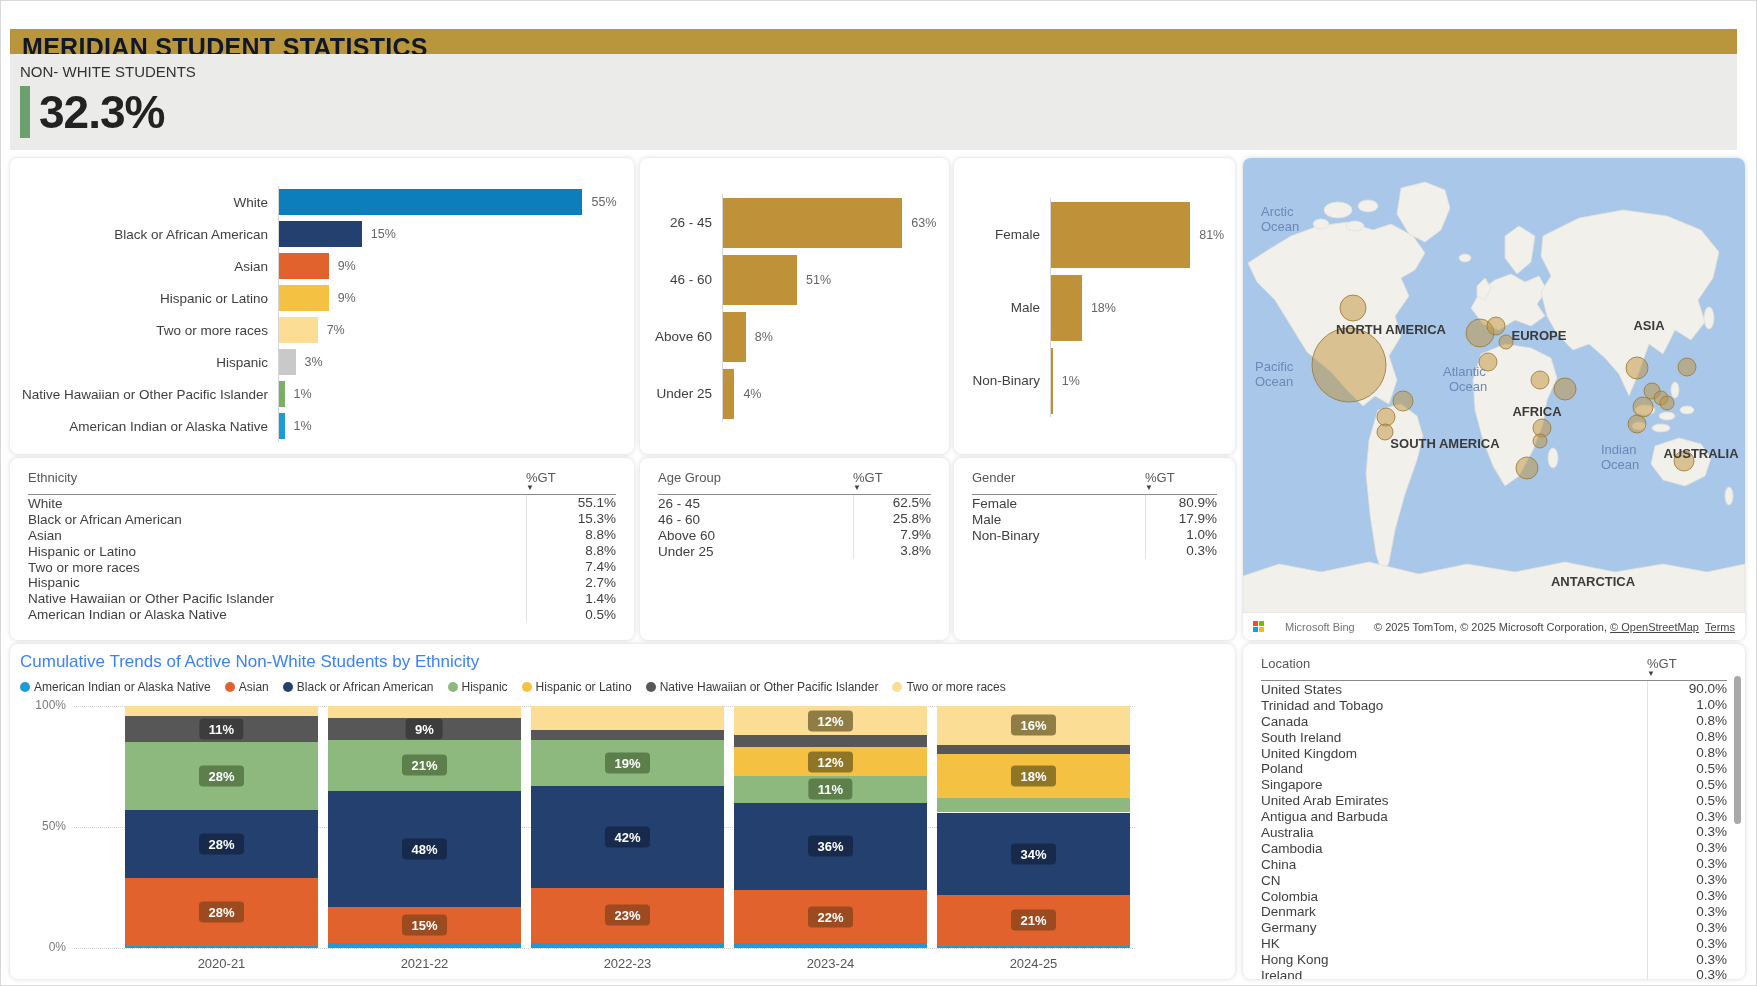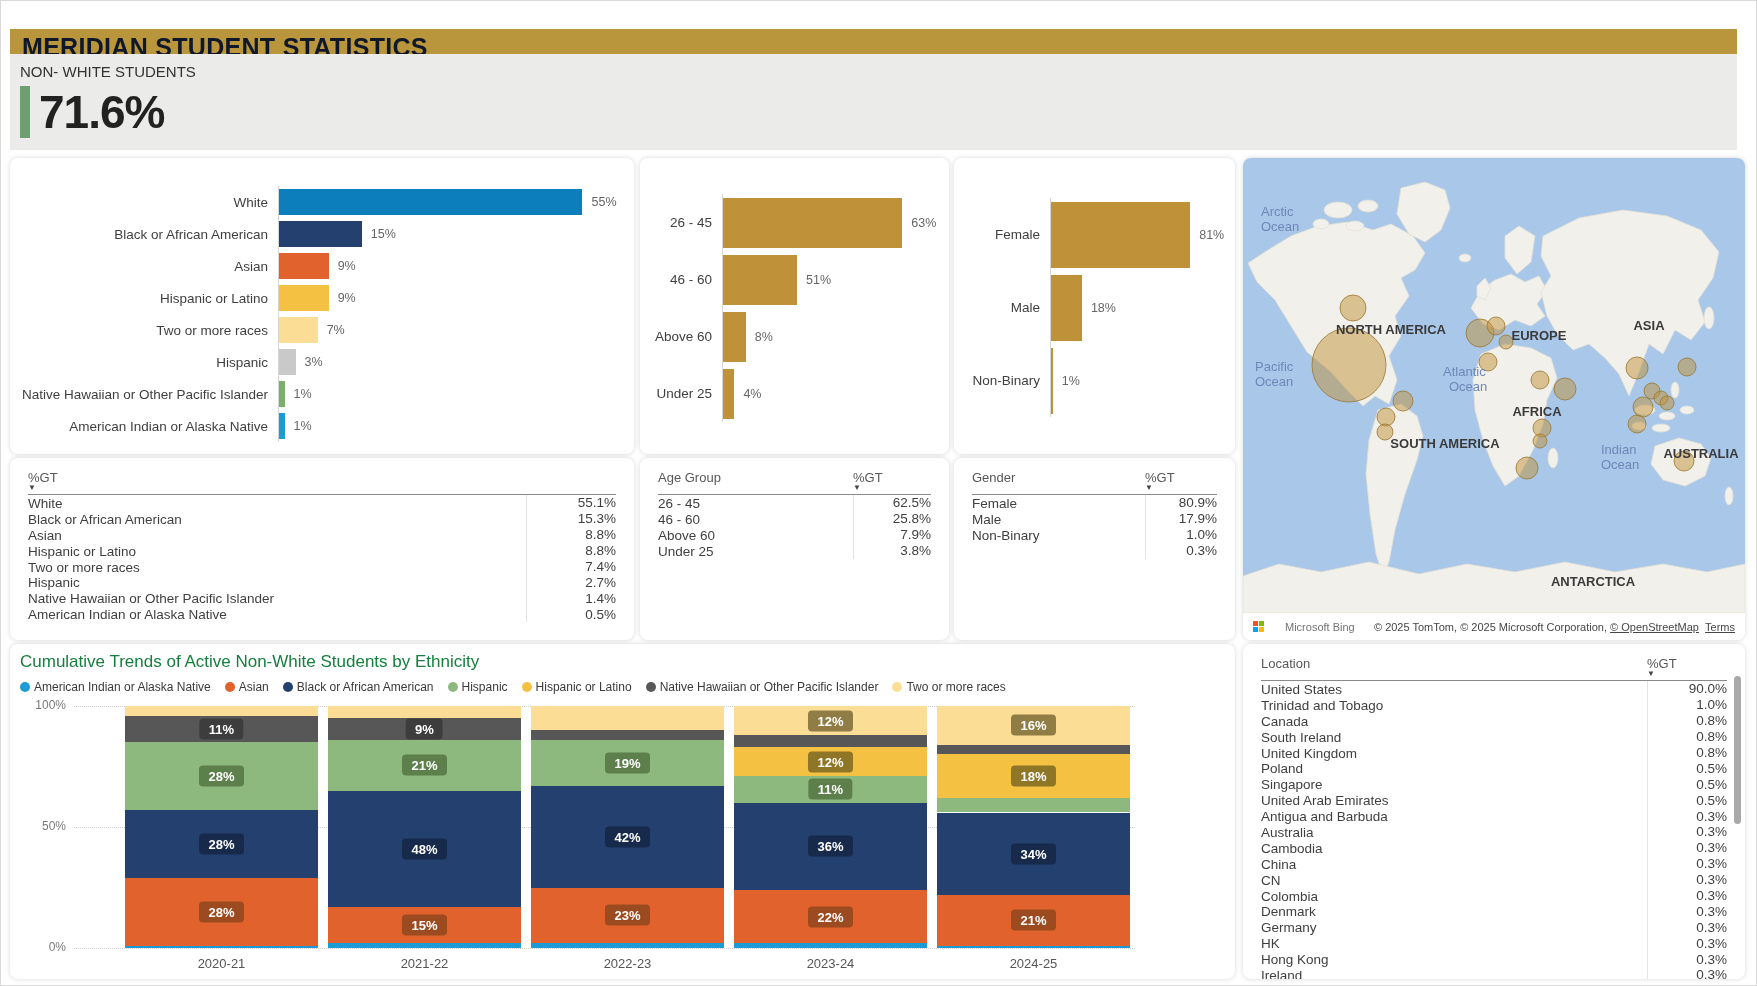--- a/index.html
+++ b/index.html
@@ -23,21 +23,21 @@
   .tbl{padding:12px 18px 0 18px;}
   .tbl-head{display:flex;border-bottom:1px solid #8A8A8A;padding-bottom:3px;font-size:13px;color:#575757;}
   .tbl-head .c1{flex:1;}
   .tbl-head .c2{flex:none;text-align:left;}
   .sort-arrow{display:block;font-size:8px;color:#444;line-height:6px;}
   .tbl-row{display:flex;font-size:13.5px;color:#3F3F3F;align-items:center;}
   .tbl-row .c1{flex:1;padding-top:1px;white-space:nowrap;overflow:hidden;}
   .tbl-row .c2{flex:none;text-align:center;border-left:1px solid #E3E3E3;box-sizing:border-box;white-space:nowrap;}
   .scroll-thumb{position:absolute;width:7px;border-radius:4px;background:#A9A9A9;}
   
-  .trend-title{position:absolute;left:10px;top:8px;font-size:17px;color:#15803d;}
+  .trend-title{position:absolute;left:10px;top:8px;font-size:17px;color:#3b82f6;}
   .legend{position:absolute;left:10px;top:36px;display:flex;align-items:center;gap:14px;}
   .legend-item{display:flex;align-items:center;gap:4px;font-size:12px;color:#3B3A39;}
   .legend-dot{width:10px;height:10px;border-radius:50%;}
   .grid-line{position:absolute;border-top:1px dotted #CFCFCF;}
   .ytick{position:absolute;font-size:12px;color:#7A7A7A;text-align:right;width:46px;}
   .stack-col{position:absolute;}
   .stack-seg{position:absolute;left:0;width:100%;}
   .seg-chip{position:absolute;left:50%;transform:translate(-50%,-50%);color:#fff;font-size:13px;font-weight:bold;
     padding:3px 9px;border-radius:4px;white-space:nowrap;}
   .xlabel{position:absolute;font-size:13px;color:#555;text-align:center;}
@@ -52,21 +52,21 @@
 <body>
 
 <div class="dashboard">
 
   <div class="hdr">MERIDIAN STUDENT STATISTICS</div>
 
   <div class="kpi">
     <div class="kpi-label">NON- WHITE STUDENTS</div>
     <div class="kpi-row">
       <span class="kpi-accent"></span>
-      <span class="kpi-value">71.6%</span>
+      <span class="kpi-value">32.3%</span>
     </div>
   </div>
 
   <div class="panel" id="ethnicity-chart" style="left:9px;top:157px;width:624px;height:296px;padding:28px 14px 0 0;">
       <div class="hbar-row" style="height: 32px;">
         <div class="hbar-label" style="width: 268px;">White</div>
         <div class="hbar-track">
           <div class="hbar-bar" style="width: 89%; height: 26px; top: 3px; position: absolute; background: rgb(12, 126, 187);"></div>
           <span class="hbar-val" style="left: calc(89% + 9px);">55%</span>
         </div>
@@ -259,20 +259,21 @@
         <span>Microsoft Bing</span>
       </span>
       <span class="attr-text">
         <span>© 2025 TomTom, © 2025 Microsoft Corporation, </span><span style="text-decoration:underline;">© OpenStreetMap</span>&nbsp;&nbsp;<span style="text-decoration:underline;">Terms</span>
       </span>
     </div>
   </div>
 
   <div class="panel tbl" id="ethnicity-table" style="left:9px;top:457px;width:624px;height:182px;">
       <div class="tbl-head">
+        <span class="c1">Ethnicity</span>
         <span class="c2" style="width: 90px;"><span>%GT</span><span class="sort-arrow">▼</span></span>
       </div>
       <div class="tbl-row" style="height: 15.9px;">
         <span class="c1">White</span>
         <span class="c2" style="width: 90px; height: 100%; display: flex; align-items: center; justify-content: flex-end;">55.1%</span>
       </div>
       <div class="tbl-row" style="height: 15.9px;">
         <span class="c1">Black or African American</span>
         <span class="c2" style="width: 90px; height: 100%; display: flex; align-items: center; justify-content: flex-end; padding-left: 18px;">15.3%</span>
       </div>

